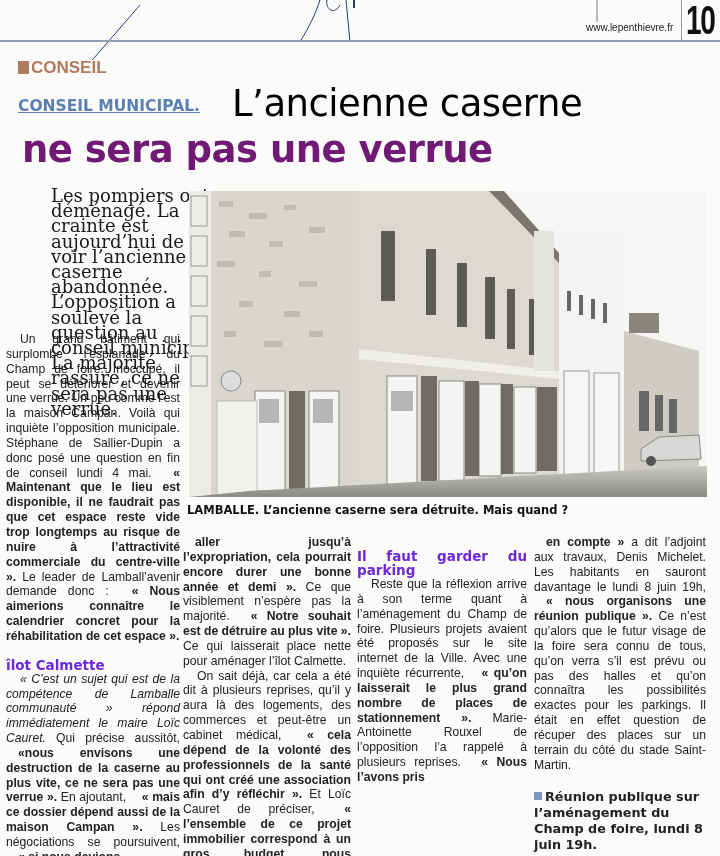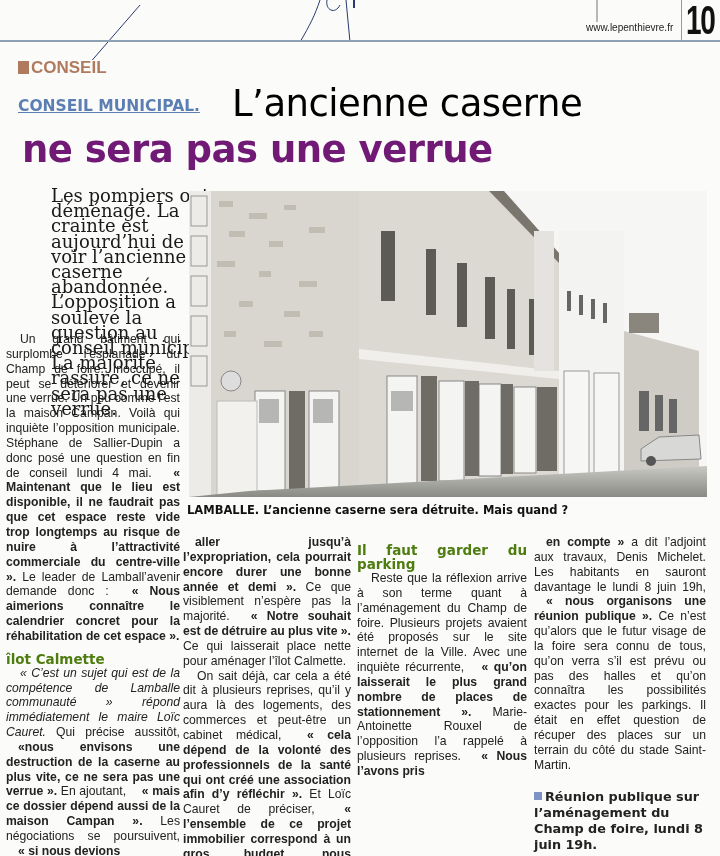--- a/index.html
+++ b/index.html
@@ -24,21 +24,21 @@
 
   .col { position: absolute; font-family: "Liberation Sans", sans-serif; font-size: 12.2px; line-height: 14.85px; color: #222; text-align: justify; }
   .col p { text-indent: 14px; }
   .col b { font-weight: bold; margin-left: 12px; }
   .col i { font-style: italic; }
   .c1 { left: 6px; top: 332px; width: 174px; }
   .c2 { left: 183px; top: 535px; width: 168px; }
   .c3 { left: 357px; top: 535px; width: 170px; }
   .c4 { left: 534px; top: 535px; width: 172px; }
 
-  .sub { font-family: "DejaVu Sans", sans-serif; font-weight: bold; font-size: 13.5px; line-height: 14px; color: #4d7c0f; margin-top: 8px; text-indent: 0; }
+  .sub { font-family: "DejaVu Sans", sans-serif; font-weight: bold; font-size: 13.5px; line-height: 14px; color: #6d28d9; margin-top: 14px; text-indent: 0; }
   .sign { text-align: right; font-size: 12.5px; margin-top: 12px; text-indent: 0; }
   .info { margin-top: 16px; font-family: "DejaVu Sans", sans-serif; font-weight: bold; font-size: 12.8px; line-height: 16px; color: #222; text-align: left; }
   .info .sq { display: inline-block; width: 8px; height: 8px; background: #7e93c3; margin-right: 3px; vertical-align: 1px; }
 
   .photo { position: absolute; left: 189px; top: 191px; width: 518px; height: 306px; background: #f4f4f2; overflow: hidden; }
   .caption { position: absolute; left: 187px; top: 503px; font-family: "DejaVu Sans", sans-serif; font-weight: bold; font-size: 11.5px; color: #111; }
 </style>
 </head>
 <body>
 

